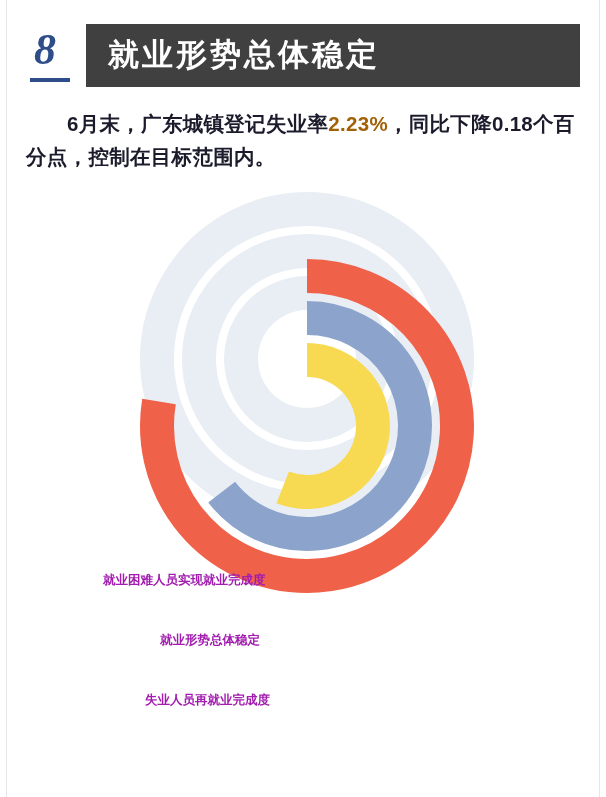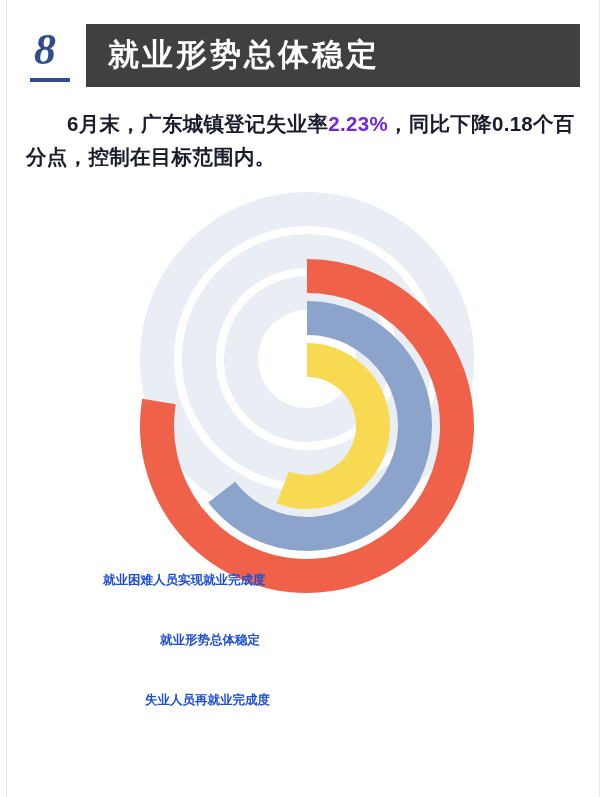--- a/index.html
+++ b/index.html
@@ -49,36 +49,36 @@
   
   .body-text {
     padding: 14px 26px 0 26px;
     font-size: 20.5px;
     font-weight: bold;
     line-height: 1.62;
     color: #1b1b2b;
     letter-spacing: 0.3px;
   }
   .para { text-indent: 2em; margin: 0 0 2px 0; }
-  .hl { color: #6d28d9; }
+  .hl { color: #a16207; }
 
   
   .chart-area {
     position: relative;
     width: 606px;
     height: 420px;
     margin-top: 8px;
   }
   .chart-svg { position: absolute; left: 0; top: 0; }
 
   .axis-label {
     position: absolute;
     font-size: 12.5px;
     font-weight: bold;
-    color: #1d4ed8;
+    color: #a21caf;
     white-space: nowrap;
     text-align: right;
   }
   #lbl-0 { left: 103px; top: 391px; }
   #lbl-1 { left: 160px; top: 451px; }
   #lbl-2 { left: 145px; top: 511px; }
 
   .val-label {
     position: absolute;
     font-size: 13.5px;

